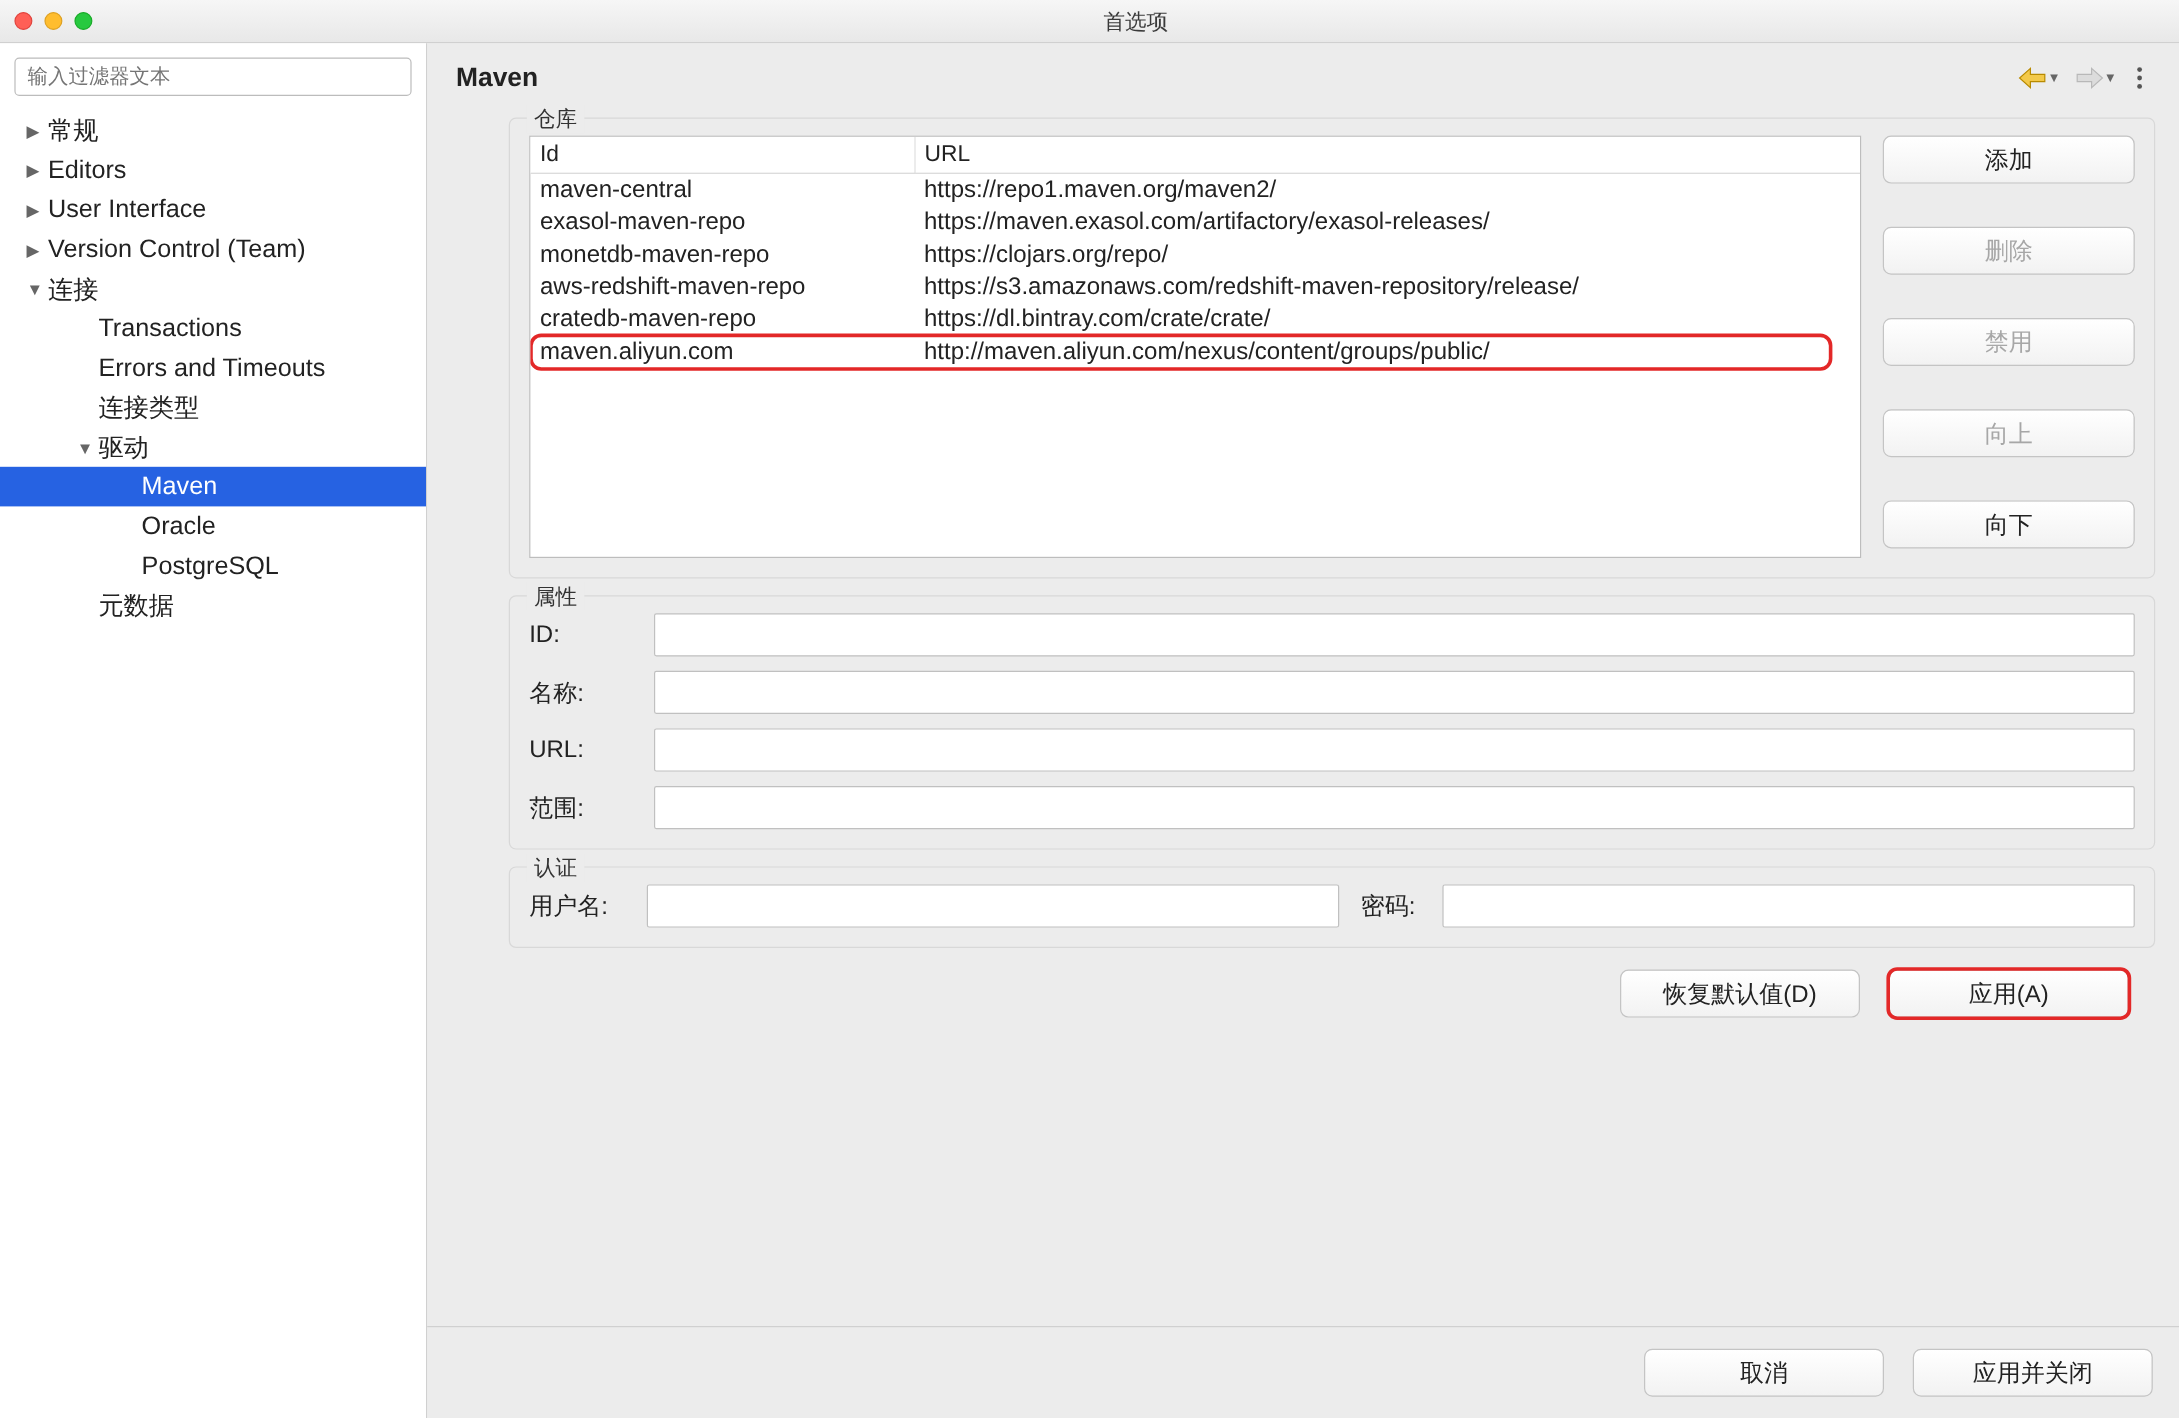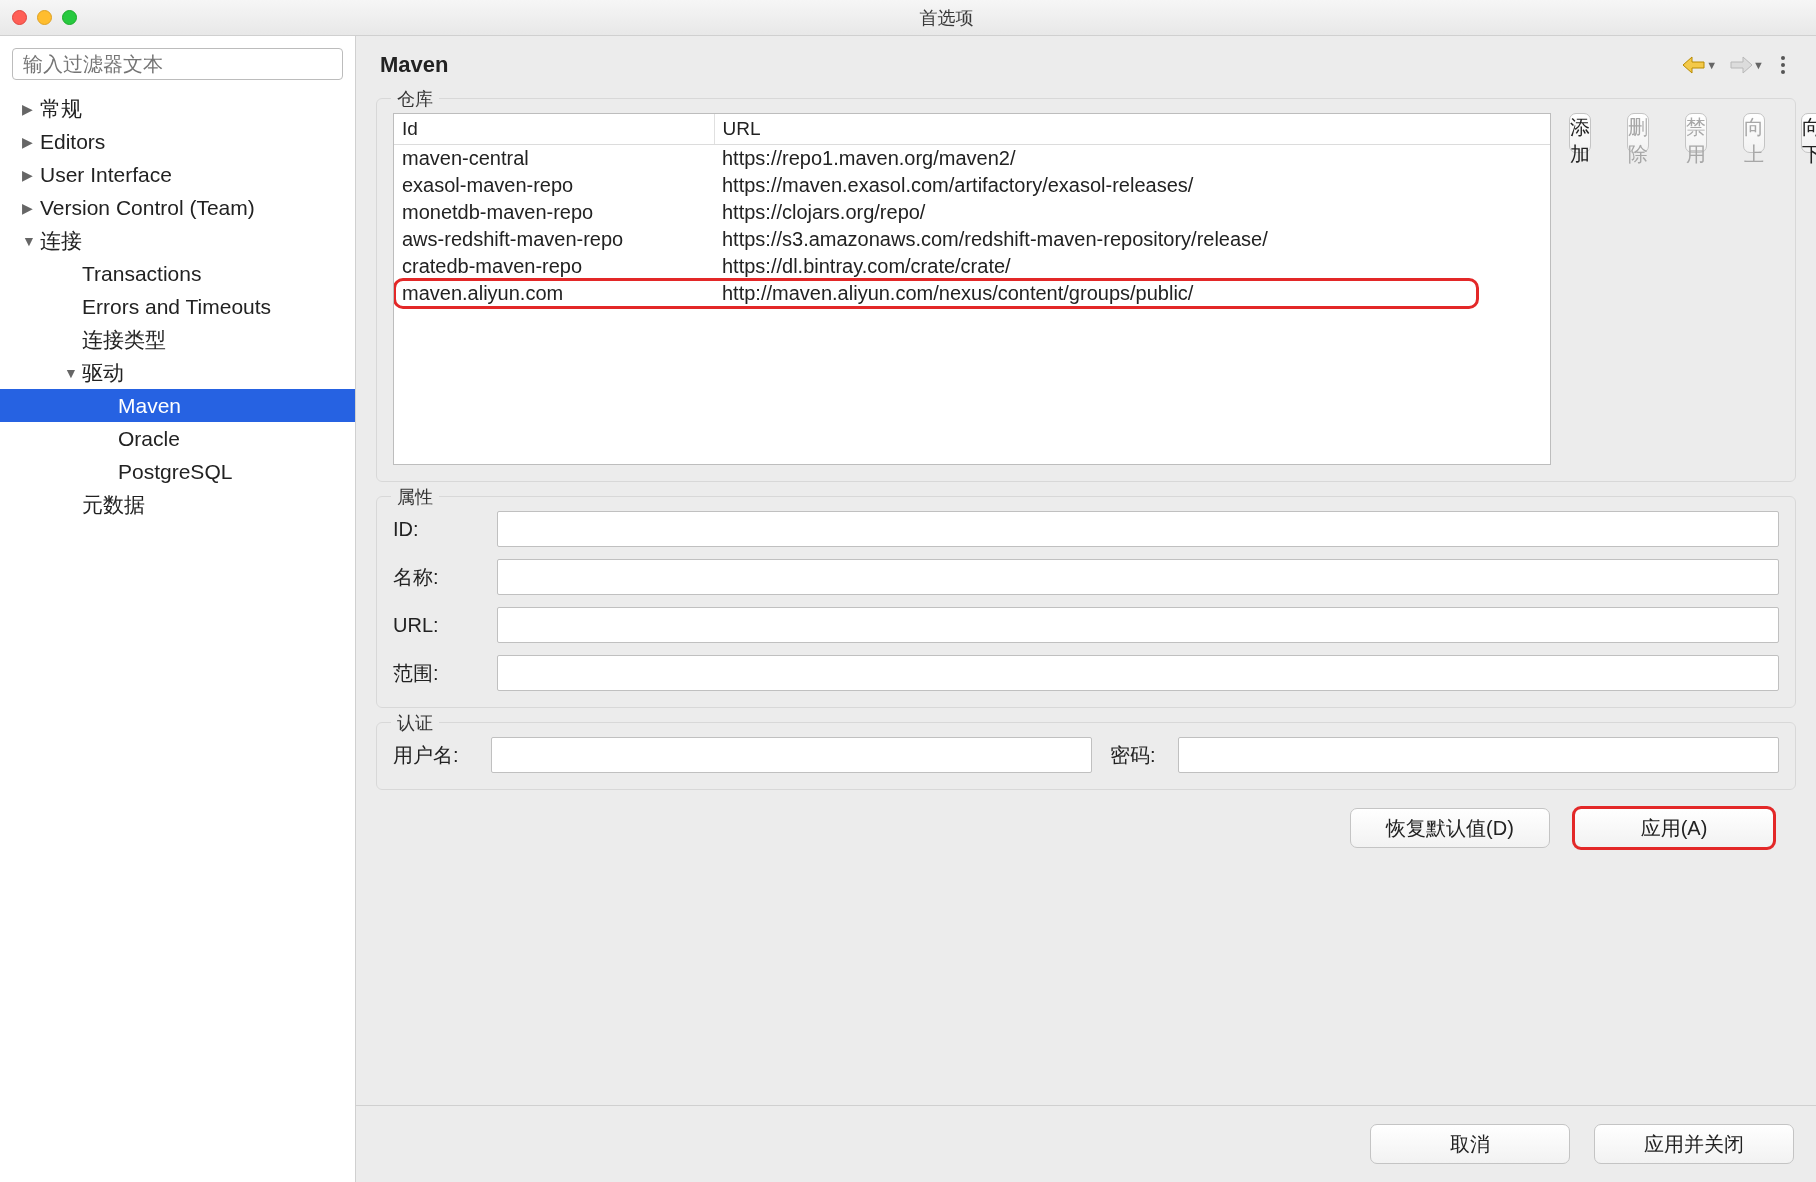--- a/index.html
+++ b/index.html
@@ -34,21 +34,21 @@
   display: flex;
   flex-direction: column;
 }
 .filter-wrap { padding: 12px; }
 .filter-input {
   width: 100%;
   height: 32px;
   border: 1px solid #bcbcbc;
   border-radius: 4px;
   padding: 0 10px;
-  font-size: 20px;
+  font-size: 17px;
   background: #fff;
 }
 .tree { flex: 1; overflow: auto; padding-bottom: 8px; }
 .tree-item {
   display: flex;
   align-items: center;
   height: 33px;
   font-size: 21px;
   cursor: default;
   white-space: nowrap;
@@ -77,21 +77,21 @@
   align-items: center;
   padding: 16px 24px 6px 24px;
 }
 .page-title { font-weight: bold; font-size: 22px; }
 .header-tools { margin-left: auto; display: flex; align-items: center; gap: 10px; }
 .nav-arrow { display: inline-flex; align-items: center; }
 .arrow-svg { width: 28px; height: 22px; }
 .dd { font-size: 11px; color: #666; margin-left: -2px; }
 .menu-dots { width: 18px; display: flex; flex-direction: column; align-items: center; gap: 3px; }
 .menu-dots span { width: 4px; height: 4px; background: #555; border-radius: 50%; }
-.content { flex: 1; overflow: auto; padding: 0 20px 12px 20px; }
+.content { flex: 1; overflow: auto; padding: 0 20px 12px 20px; margin-left: 48px; }
 .group {
   border: 1px solid #d8d8d8;
   border-radius: 6px;
   background: #ececec;
   margin-top: 14px;
   padding: 14px 16px 16px 16px;
   position: relative;
 }
 .group-label {
   position: absolute;
@@ -126,21 +126,21 @@
   white-space: nowrap;
   overflow: hidden;
 }
 .repo-table tr.hl td { position: relative; }
 .hl-box {
   position: absolute;
   border: 3px solid #e32828;
   border-radius: 10px;
   pointer-events: none;
 }
-.side-buttons { width: 210px; display: flex; flex-direction: row; gap: 36px; }
+.side-buttons { width: 210px; display: flex; flex-direction: column; gap: 36px; }
 .btn {
   height: 40px;
   background: linear-gradient(#ffffff, #f2f2f2);
   border: 1px solid #c4c4c4;
   border-radius: 7px;
   font-size: 20px;
   color: #222;
   cursor: default;
 }
 .btn.disabled { color: #a7a7a7; }

